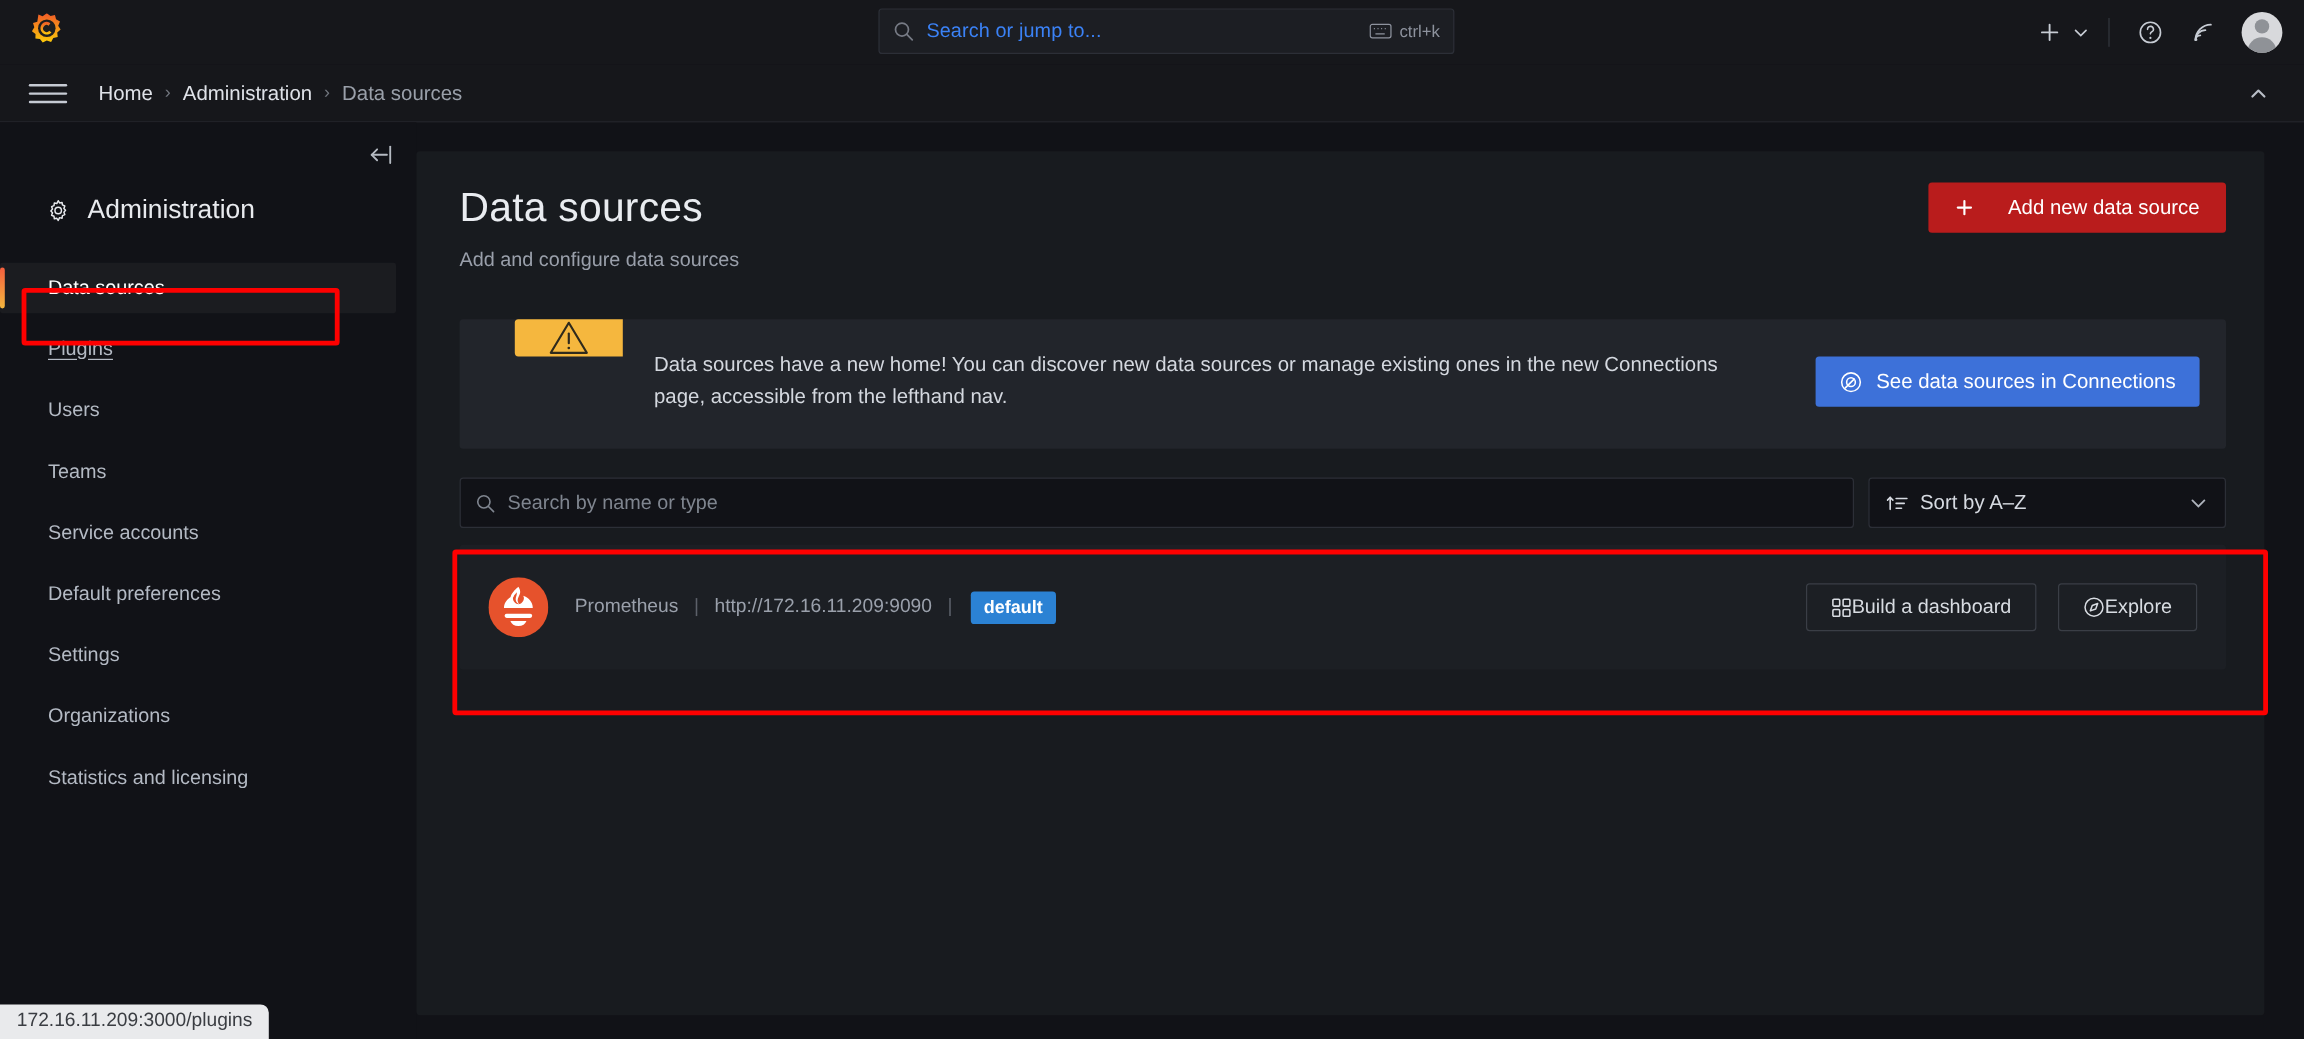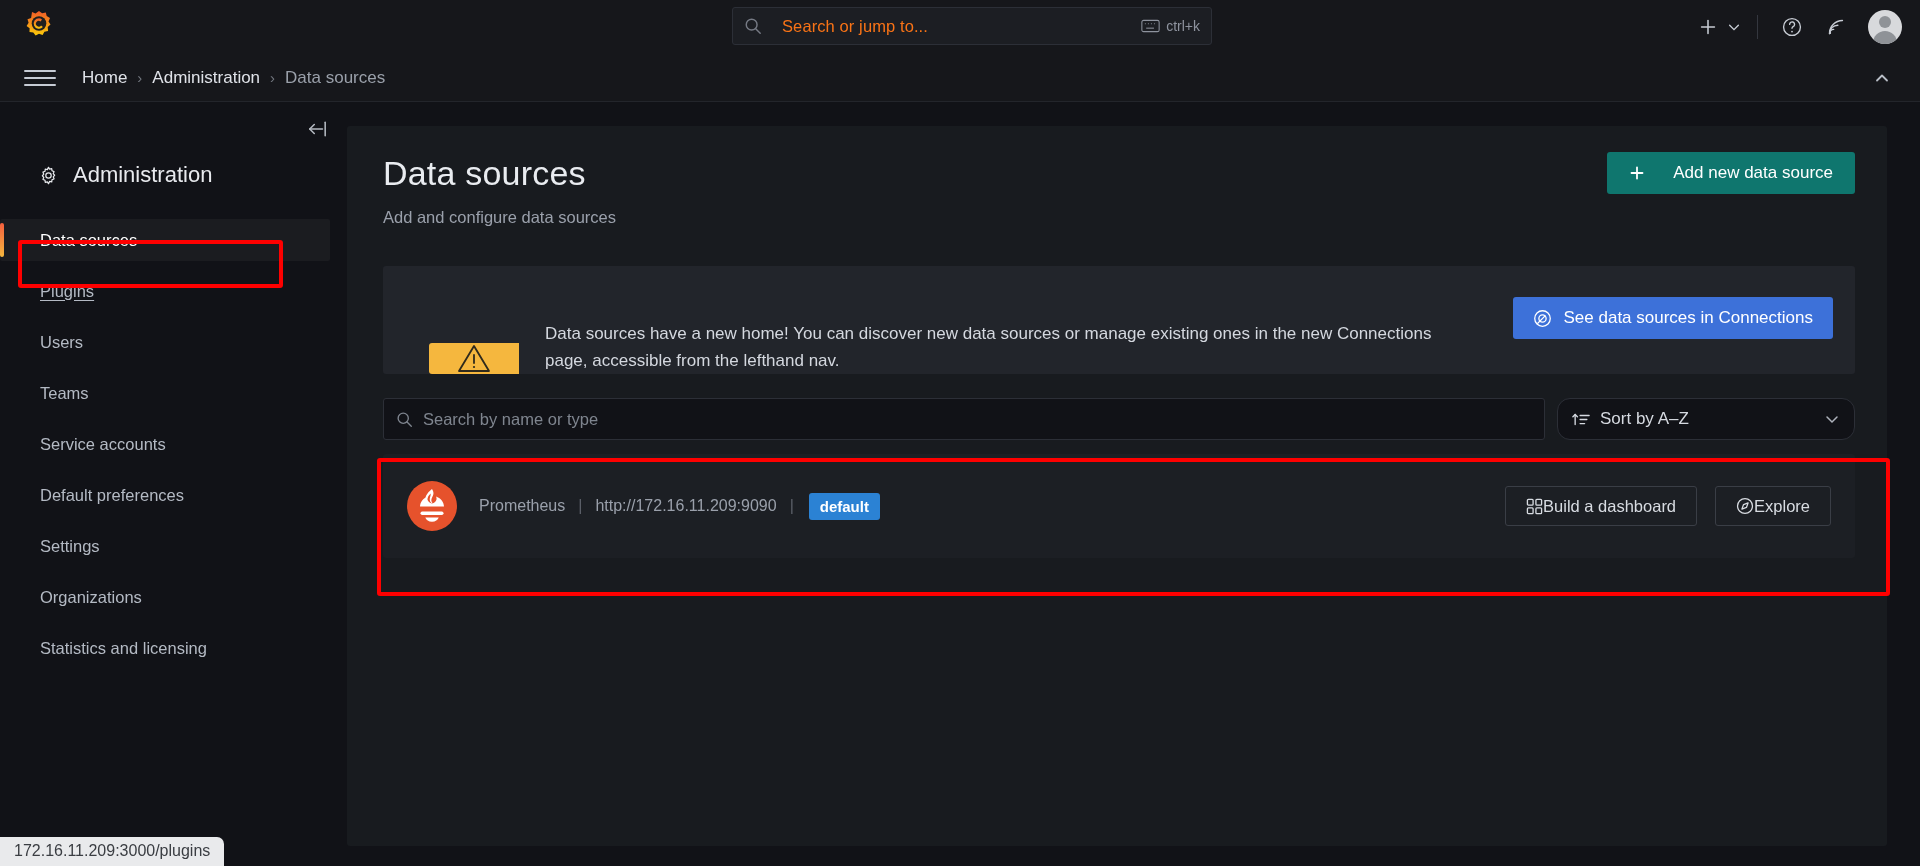--- a/index.html
+++ b/index.html
@@ -25,21 +25,21 @@
     position: absolute; left: 732px; top: 7px;
     width: 480px; height: 38px;
     background: #1c1e23;
     border: 1px solid #2c2f37;
     border-radius: 3px;
     display: flex; align-items: center;
     padding: 0 11px;
   }
   .topsearch .sicon { width: 18px; height: 18px; flex: 0 0 18px; opacity: .75; }
   .topsearch .ph {
-    margin-left: 20px; font-size: 16.5px; color: #f97316; letter-spacing: .1px; text-align: center;
+    margin-left: 10px; font-size: 16.5px; color: #3b82f6; letter-spacing: .1px; text-align: center;
   }
   .topsearch .kbd {
     margin-left: auto; display: flex; align-items: center; gap: 6px;
     color: #8e939e; font-size: 14px;
   }
   .topright {
     position: absolute; right: 18px; top: 0; height: 54px;
     display: flex; align-items: center; gap: 0;
   }
   .tr-item {
@@ -138,35 +138,35 @@
     position: absolute; left: 36px; top: 28px;
     font-size: 34px; font-weight: 400; color: #e9ecf0; letter-spacing: .2px;
   }
   .page-sub {
     position: absolute; left: 36px; top: 82px;
     font-size: 16.5px; color: #9aa0ab;
   }
   .btn-primary {
     position: absolute; right: 32px; top: 26px;
     height: 42px; padding: 0 22px;
-    background: #0f766e; color: #fff;
+    background: #b91c1c; color: #fff;
     border: none; border-radius: 3px;
     font-size: 17px; font-weight: 500;
     display: flex; align-items: center; gap: 28px;
     font-family: "Liberation Sans", sans-serif;
     cursor: pointer;
   }
 
   
   .callout {
     position: absolute; left: 36px; top: 140px;
     width: 1472px; height: 108px;
     background: #22252b;
     border-radius: 3px;
-    display: flex; align-items: flex-end; padding-left: 46px;
+    display: flex; align-items: flex-start; padding-left: 46px;
   }
   .callout-stripe {
     width: 90px; flex: 0 0 90px;
     background: #f5b73e;
     border-radius: 3px 0 0 3px;
     display: flex; align-items: center; justify-content: center;
     color: #2a2a2a;
   }
   .callout-text {
     flex: 1; padding: 24px 26px 0 26px;
@@ -192,21 +192,21 @@
     border: 1px solid #2c2f37;
     border-radius: 3px;
     display: flex; align-items: center; padding: 12px 12px;
   }
   .ds-search .ph { margin-left: 10px; font-size: 16.5px; color: #7f858f; }
   .ds-sort {
     position: absolute; right: 32px; top: 272px;
     width: 298px; height: 42px;
     background: #111217;
     border: 1px solid #2c2f37;
-    border-radius: 13px;
+    border-radius: 3px;
     display: flex; align-items: center; padding: 0 14px;
     font-size: 17px; color: #d6dae1; gap: 10px;
     cursor: pointer;
   }
   .ds-sort .chev { margin-left: auto; color: #aeb3bc; }
 
   
   .ds-card {
     position: absolute; left: 36px; top: 328px;
     width: 1472px; height: 104px;

